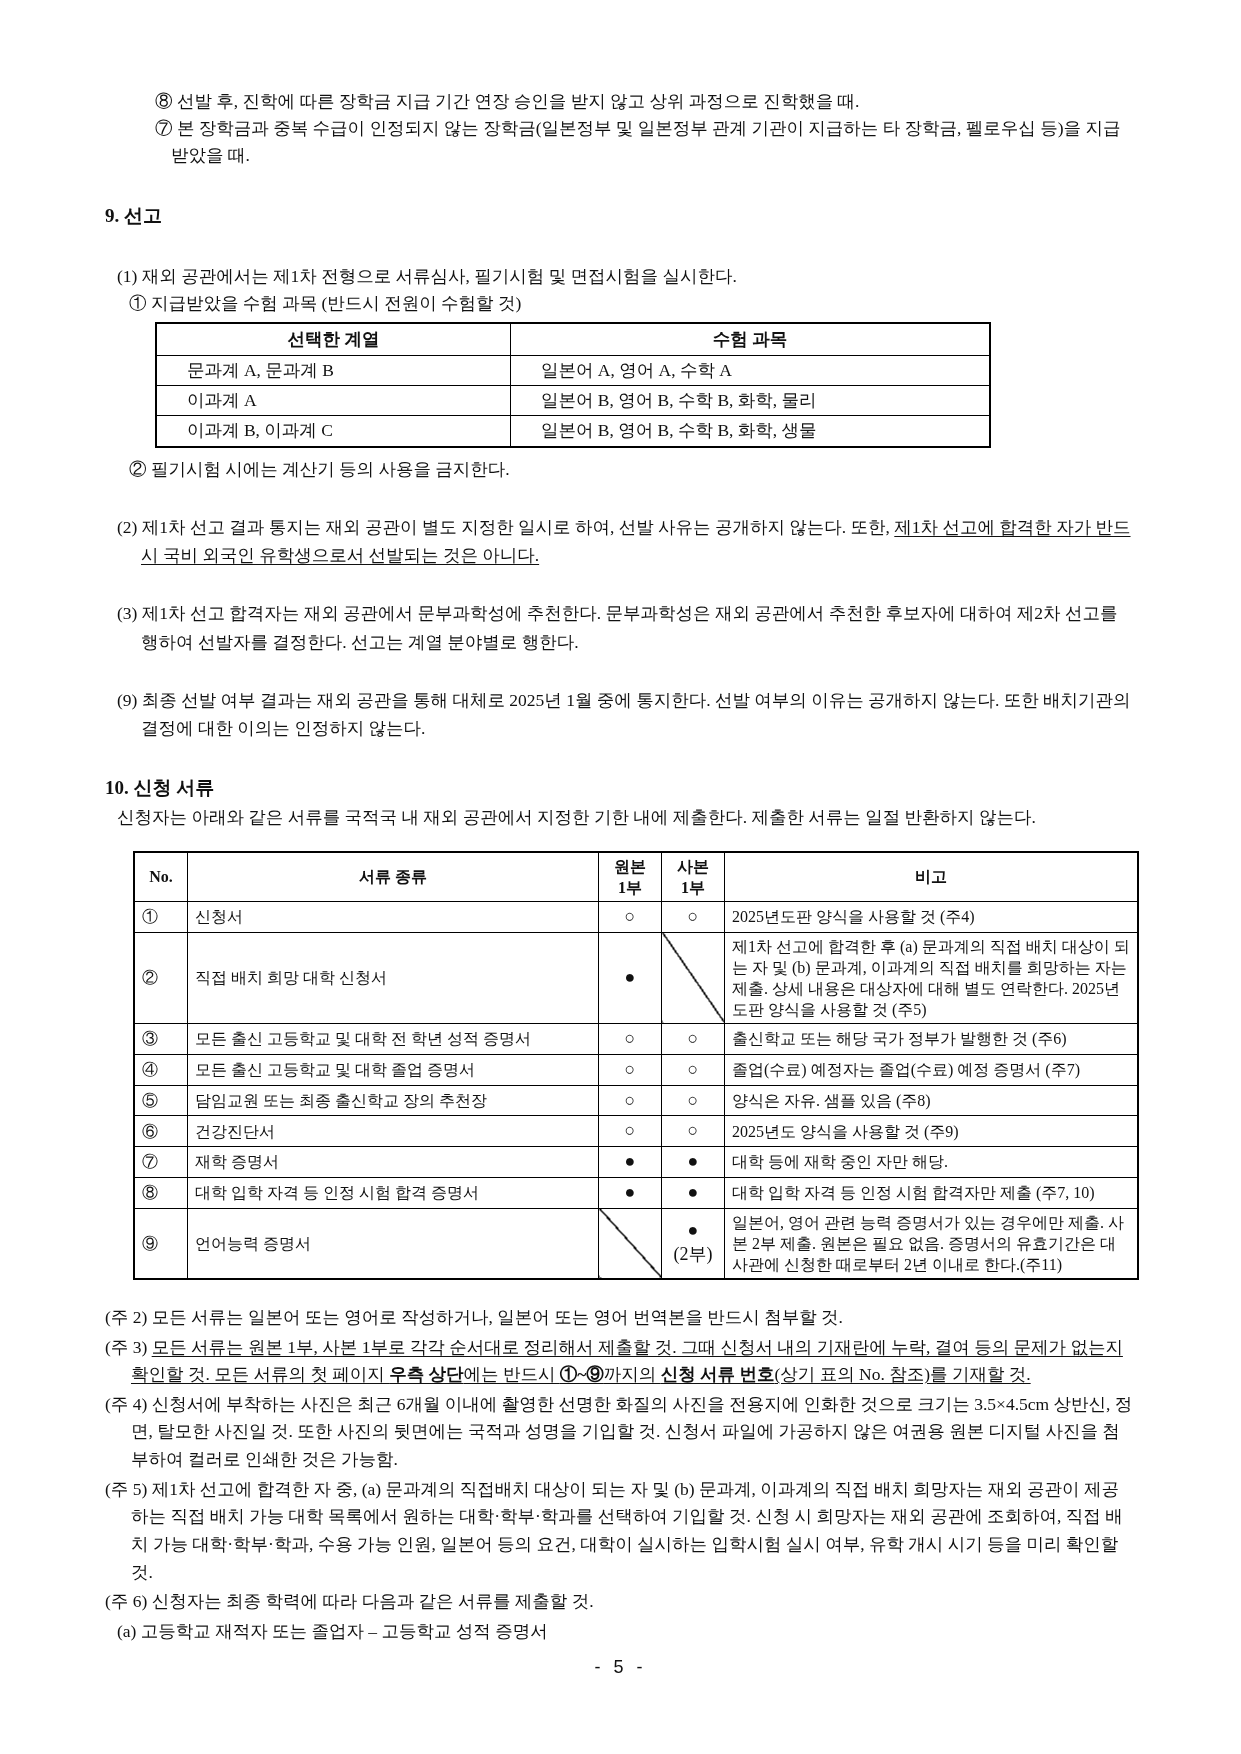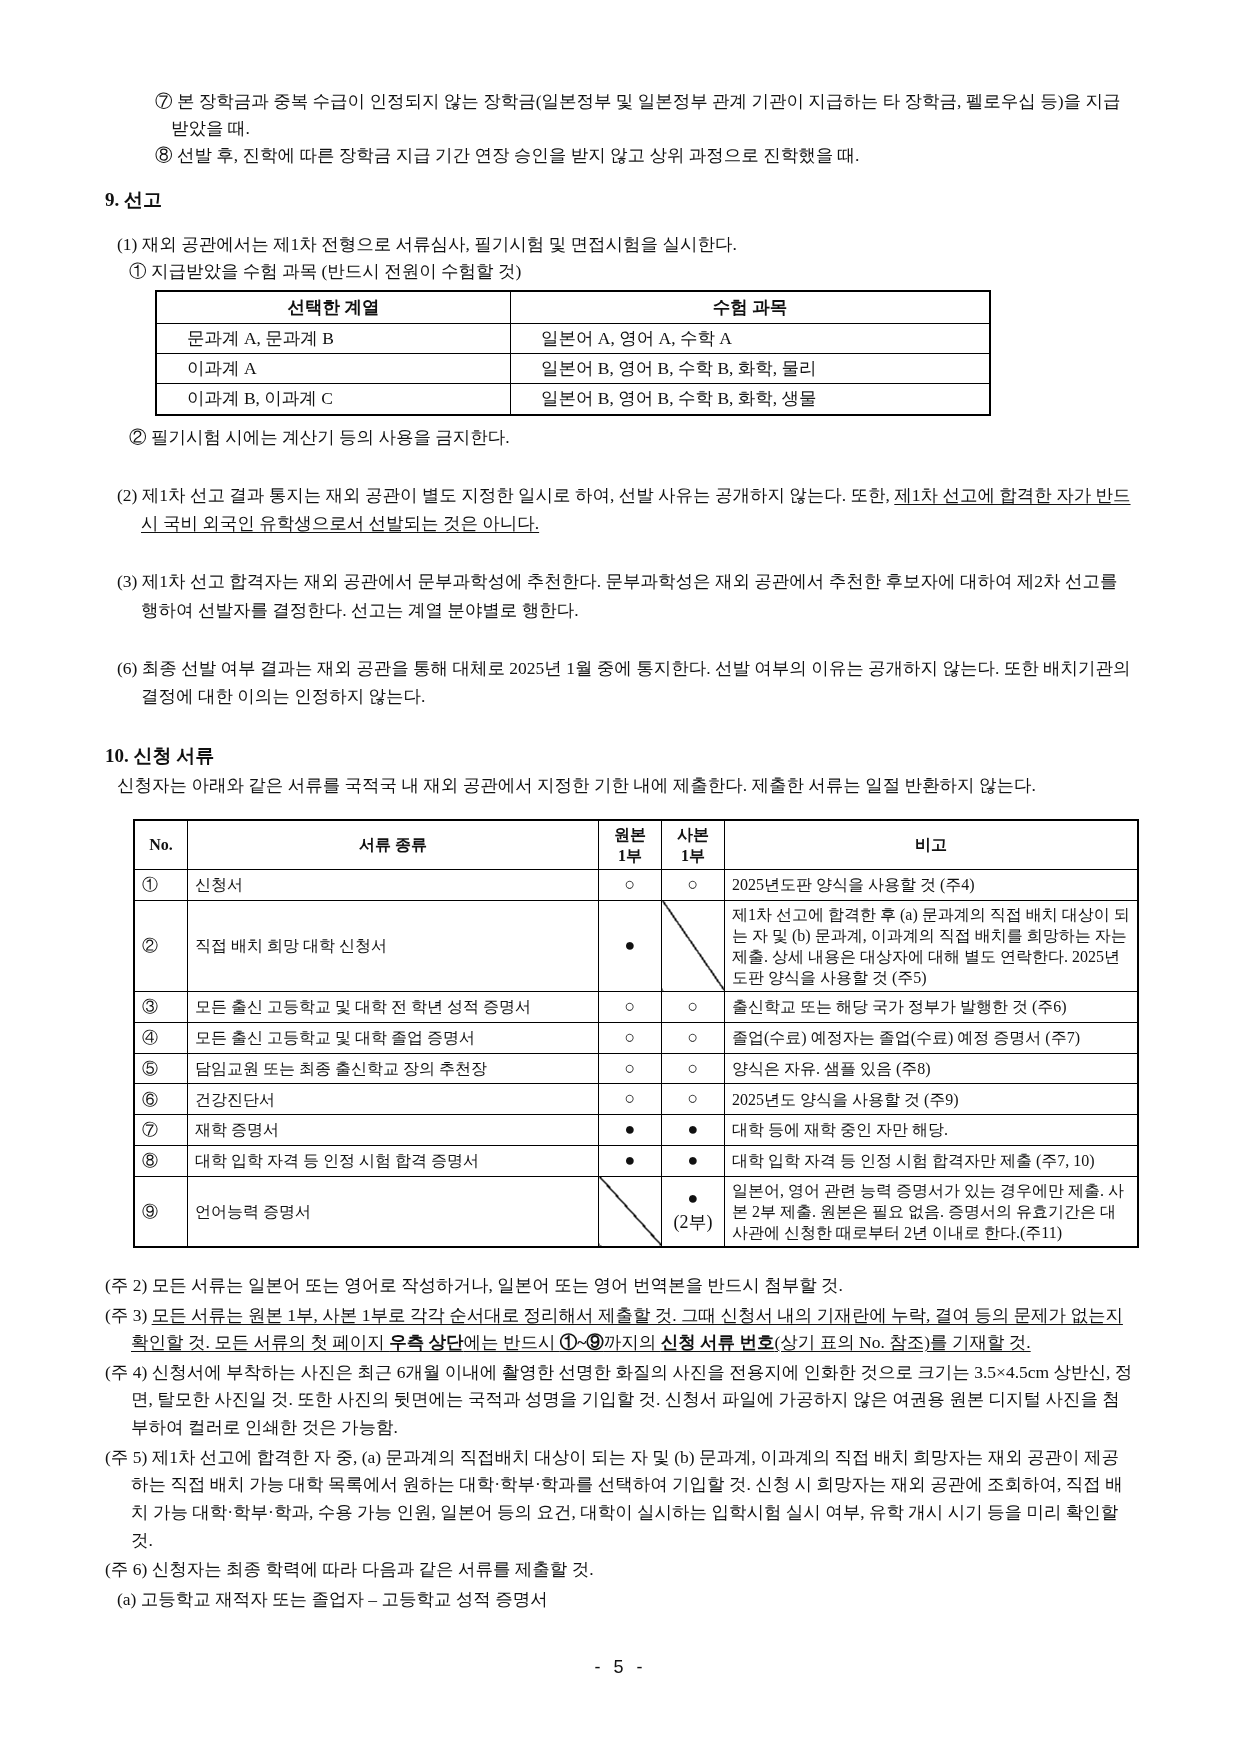--- a/index.html
+++ b/index.html
@@ -10,21 +10,21 @@
     box-sizing:border-box; padding:88px 106px 0 105px; position:relative;
     overflow:hidden;
   }
   .hang14 { padding-left:16px; text-indent:-16px; }
   .hang22 { padding-left:24px; text-indent:-24px; }
   .hang26 { padding-left:26px; text-indent:-26px; }
   .indent50 { margin-left:50px; }
   .indent12 { margin-left:12px; }
   .indent24 { margin-left:24px; }
   h2 { font-size:19px; margin:0; font-weight:bold; }
-  .sp-md { margin-top:16px; }
+  .sp-md { margin-top:32px; }
   .para { margin-top:30px; line-height:1.62; }
   u { text-underline-offset:3px; }
 
   table { border-collapse:collapse; border:2px solid #000; }
   th, td { border:1px solid #000;font-family:Liberation Serif, serif; }
 
   .exam-table { width:836px; margin:5px 0 8px 50px; table-layout:fixed; }
   .exam-table th { font-weight:bold; text-align:center; padding:2px 4px; }
   .exam-table td { text-align:left; padding:1px 30px; }
   .exam-table .col-track { width:42.5%; }
@@ -51,24 +51,24 @@
     text-align:center; font-size:18px; letter-spacing:4px;
     font-family:"Liberation Sans","DejaVu Sans",sans-serif;
   }
 </style>
 </head>
 <body>
 
 <div class="page">
 
   <div class="indent50">
+    <div class="hang14"><span>⑧</span> <span>선발 후, 진학에 따른 장학금 지급 기간 연장 승인을 받지 않고 상위 과정으로 진학했을 때.</span></div>
+  </div>
+  <div class="indent50">
     <div class="hang14"><span>⑦</span> <span>본 장학금과 중복 수급이 인정되지 않는 장학금(일본정부 및 일본정부 관계 기관이 지급하는 타 장학금, 펠로우십 등)을 지급받았을 때.</span></div>
-  </div>
-  <div class="indent50">
-    <div class="hang14"><span>⑧</span> <span>선발 후, 진학에 따른 장학금 지급 기간 연장 승인을 받지 않고 상위 과정으로 진학했을 때.</span></div>
   </div>
 
   <h2 class="sp-md">9. 선고</h2>
 
   <div class="sp-md indent12 hang22">(1) 재외 공관에서는 제1차 전형으로 서류심사, 필기시험 및 면접시험을 실시한다.</div>
   <div class="indent24">① 지급받았을 수험 과목 (반드시 전원이 수험할 것)</div>
 
   <table class="exam-table">
     <colgroup>
         <col class="col-track">
@@ -97,21 +97,21 @@
   </table>
 
   <div class="indent24">② 필기시험 시에는 계산기 등의 사용을 금지한다.</div>
 
   <div class="para indent12 hang22">
     <span>(2) 제1차 선고 결과 통지는 재외 공관이 별도 지정한 일시로 하여, 선발 사유는 공개하지 않는다. 또한, </span><u>제1차 선고에 합격한 자가 반드시 국비 외국인 유학생으로서 선발되는 것은 아니다.</u>
   </div>
 
   <div class="para indent12 hang22">(3) 제1차 선고 합격자는 재외 공관에서 문부과학성에 추천한다. 문부과학성은 재외 공관에서 추천한 후보자에 대하여 제2차 선고를 행하여 선발자를 결정한다. 선고는 계열 분야별로 행한다.</div>
 
-  <div class="para indent12 hang22">(6) 최종 선발 여부 결과는 재외 공관을 통해 대체로 2025년 1월 중에 통지한다. 선발 여부의 이유는 공개하지 않는다. 또한 배치기관의 결정에 대한 이의는 인정하지 않는다.</div>
+  <div class="para indent12 hang22">(9) 최종 선발 여부 결과는 재외 공관을 통해 대체로 2025년 1월 중에 통지한다. 선발 여부의 이유는 공개하지 않는다. 또한 배치기관의 결정에 대한 이의는 인정하지 않는다.</div>
 
   <h2 class="para">10. 신청 서류</h2>
   <div class="indent12">신청자는 아래와 같은 서류를 국적국 내 재외 공관에서 지정한 기한 내에 제출한다. 제출한 서류는 일절 반환하지 않는다.</div>
 
   <table class="doc-table">
     <thead>
       <tr>
         <th class="c-no">No.</th>
         <th class="c-doc">서류 종류</th>
         <th class="c-orig prewrap">원본

